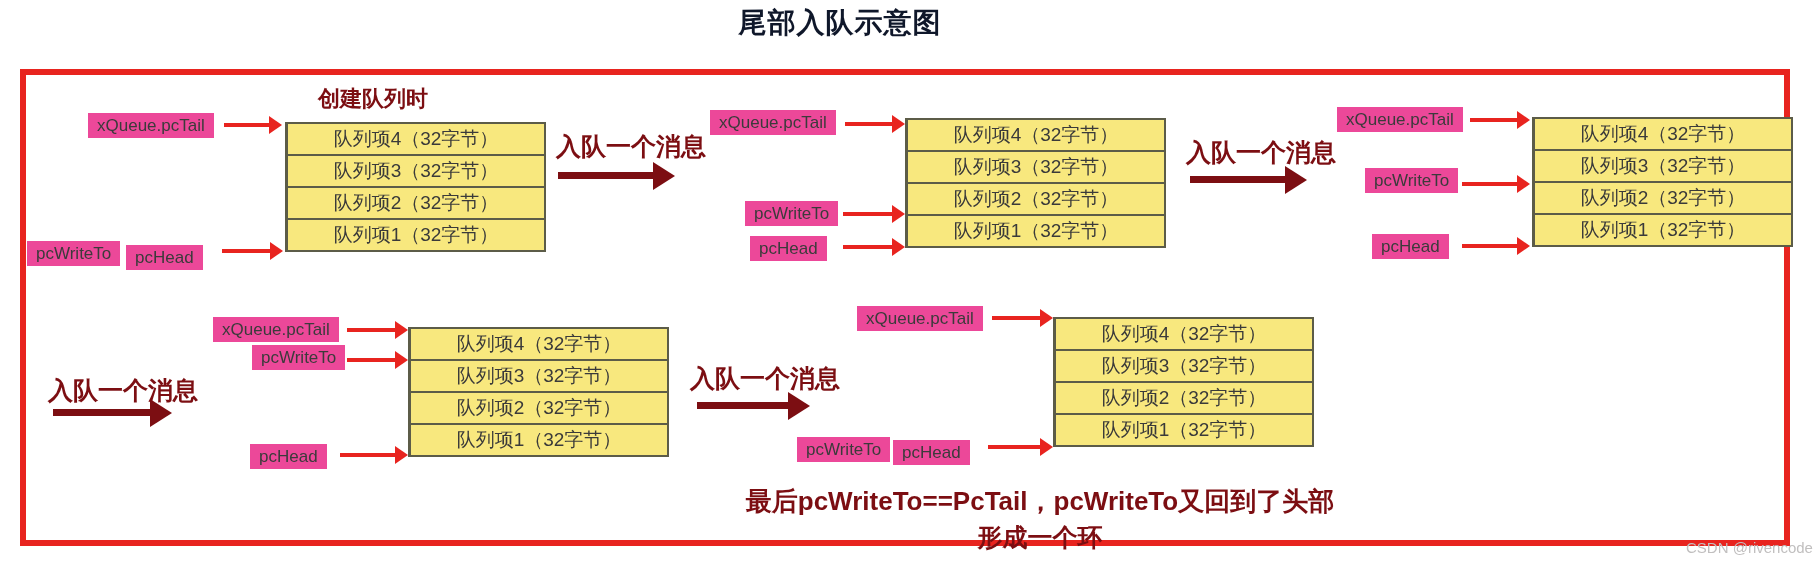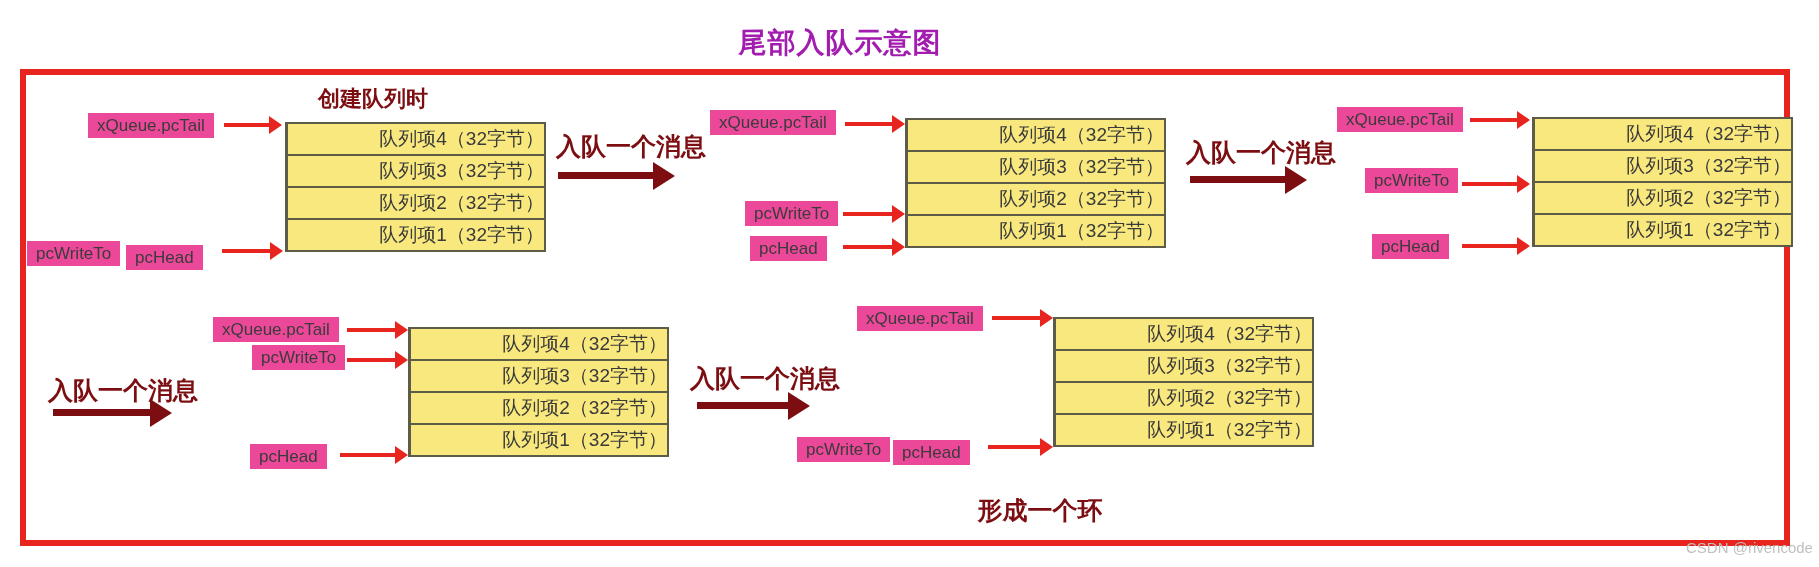--- a/index.html
+++ b/index.html
@@ -2,61 +2,61 @@
 <html><head>
 <meta charset="utf-8">
 <style>
   html,body{margin:0;padding:0;}
   body{
     width:1819px;height:567px;position:relative;overflow:hidden;
     background:#ffffff;
     font-family:"Liberation Sans","DejaVu Sans",sans-serif;
   }
   .title{
-    position:absolute;left:600px;top:24px;width:480px;text-align:center;
-    font-size:28px;font-weight:bold;color:#a21caf;letter-spacing:1px;
+    position:absolute;left:600px;top:4px;width:480px;text-align:center;
+    font-size:28px;font-weight:bold;color:#0f172a;letter-spacing:1px;
   }
   .bigbox{
     position:absolute;left:20px;top:69px;width:1770px;height:477px;
     border:6px solid #e8241f;box-sizing:border-box;background:#fff;
   }
   .note{
     position:absolute;font-size:22px;font-weight:bold;color:#7c0e12;white-space:nowrap;margin-top:8px;
   }
   .enq{
     position:absolute;font-size:25px;font-weight:bold;color:#7c0e12;white-space:nowrap;
   }
   .plabel{
     position:absolute;background:#ec4899;color:#3b3b3b;
     font-size:17px;line-height:21px;padding:2px 9px;white-space:nowrap;
   }
   .qtable{
     position:absolute;width:256px;background:#f8e87e;
     border:2px solid #5c5c48;border-left-width:3px;box-sizing:content-box;
   }
   .qrow{
-    height:30px;line-height:30px;text-align:right;
+    height:30px;line-height:30px;text-align:center;
     font-size:19px;color:#3a3a3a;border-top:2px solid #5c5c48;white-space:nowrap;
   }
   .qrow:first-child{border-top:none;}
   .arr{position:absolute;height:4px;background:#e8241f;}
   .arr::after{
     content:"";position:absolute;left:100%;top:50%;margin-top:-9px;
     border-left:13px solid #e8241f;border-top:9px solid transparent;border-bottom:9px solid transparent;
   }
   .arrbig{position:absolute;height:7px;background:#7c0e12;}
   .arrbig::after{
     content:"";position:absolute;left:100%;top:50%;margin-top:-14px;
     border-left:22px solid #7c0e12;border-top:14px solid transparent;border-bottom:14px solid transparent;
   }
   .bottom-text{
     position:absolute;left:730px;top:484px;width:620px;text-align:center;color:#7c0e12;
   }
   .bottom-text .l1{font-size:26px;font-weight:bold;white-space:nowrap;}
-  .bottom-text .l2{font-size:25px;font-weight:bold;margin-top:10px;}
+  .bottom-text .l2{font-size:25px;font-weight:bold;margin-top:2px;}
   .watermark{
     position:absolute;left:1686px;top:539px;font-size:15px;color:#c1bfbf;white-space:nowrap;
   }
 </style>
 </head>
 <body>
 
 <div class="title">尾部入队示意图</div>
 
 <div class="bigbox"></div>
@@ -132,16 +132,17 @@
   <div class="qrow">队列项4（32字节）</div>
   <div class="qrow">队列项3（32字节）</div>
   <div class="qrow">队列项2（32字节）</div>
   <div class="qrow">队列项1（32字节）</div>
 </div>
 <div class="plabel" style="left:797px;top:437px;">pcWriteTo</div>
 <div class="plabel" style="left:893px;top:440px;">pcHead</div>
 <div class="arr" style="left:988px;top:445px;width:52px;"></div>
 
 <div class="bottom-text">
+  <div class="l1">最后pcWriteTo==PcTail，pcWriteTo又回到了头部</div>
   <div class="l2">形成一个环</div>
 </div>
 
 <div class="watermark">CSDN @rivencode</div>
 
 </body></html>

